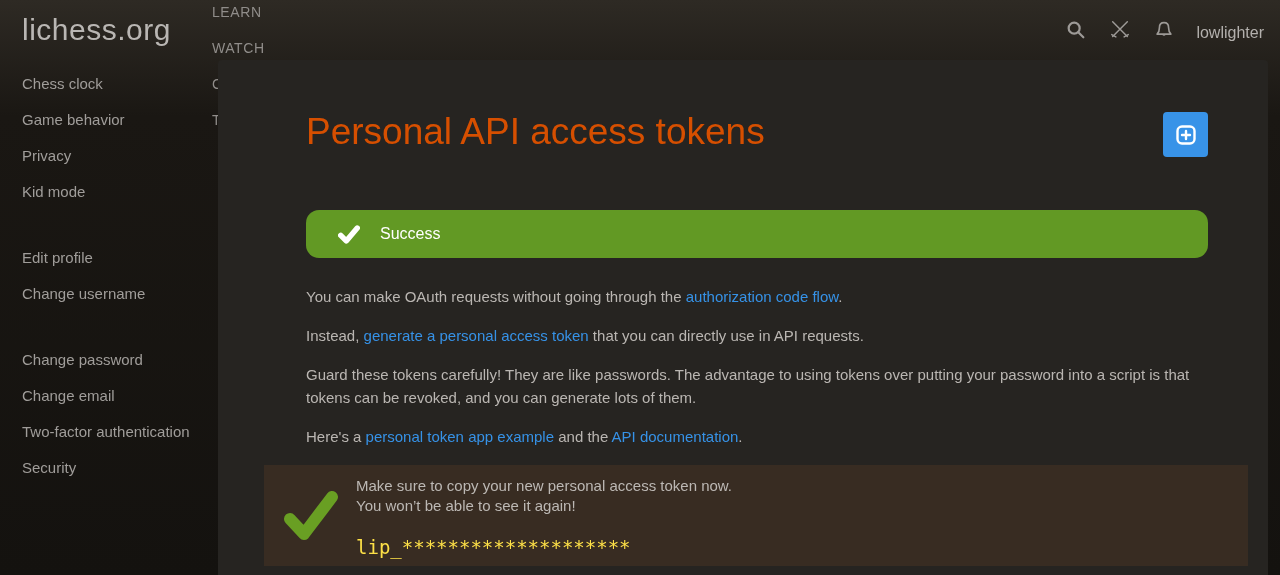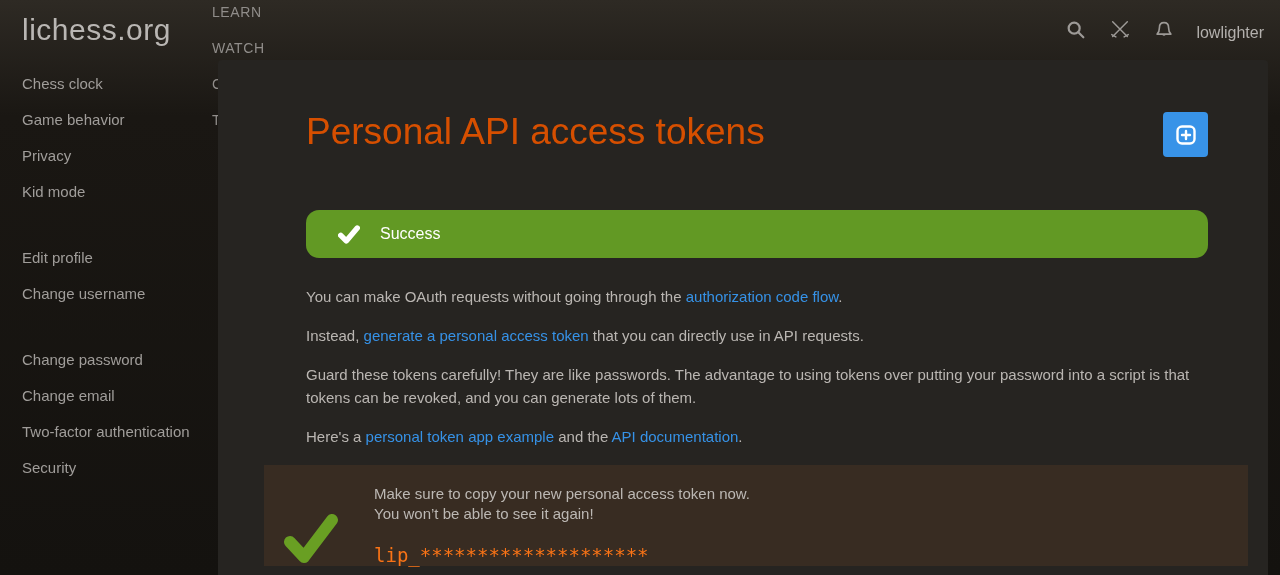--- a/index.html
+++ b/index.html
@@ -112,35 +112,34 @@
   }
   .copy p:first-child { margin-top: 27px; }
   .copy a { color: #3692e7; text-decoration: none; cursor: pointer; }
 
   .token-box {
     margin: 17px -40px 0 -42px;
     height: 101px;
     background: #382c22;
     border-radius: 0;
     display: flex;
-    align-items: flex-end;
-    gap: 18px;
+    align-items: center;
   }
   .big-check { margin-left: 18px; margin-right: 16px; flex: 0 0 auto; display: inline-flex; }
   .token-lines { padding-top: 2px; }
   .token-lines .note {
     font-size: 15px;
     line-height: 20px;
     color: #bcb8b4;
   }
   .token-value {
     margin-top: 20px;
     font-family: "DejaVu Sans Mono", "Liberation Mono", monospace;
     font-size: 19px;
-    color: #f97316;
+    color: #fde047;
   }
 </style>
 </head>
 <body>
 
 <header>
   <div class="logo">lichess.org</div>
   <nav class="topnav">
     <a>PLAY</a>
     <a>PUZZLES</a>

